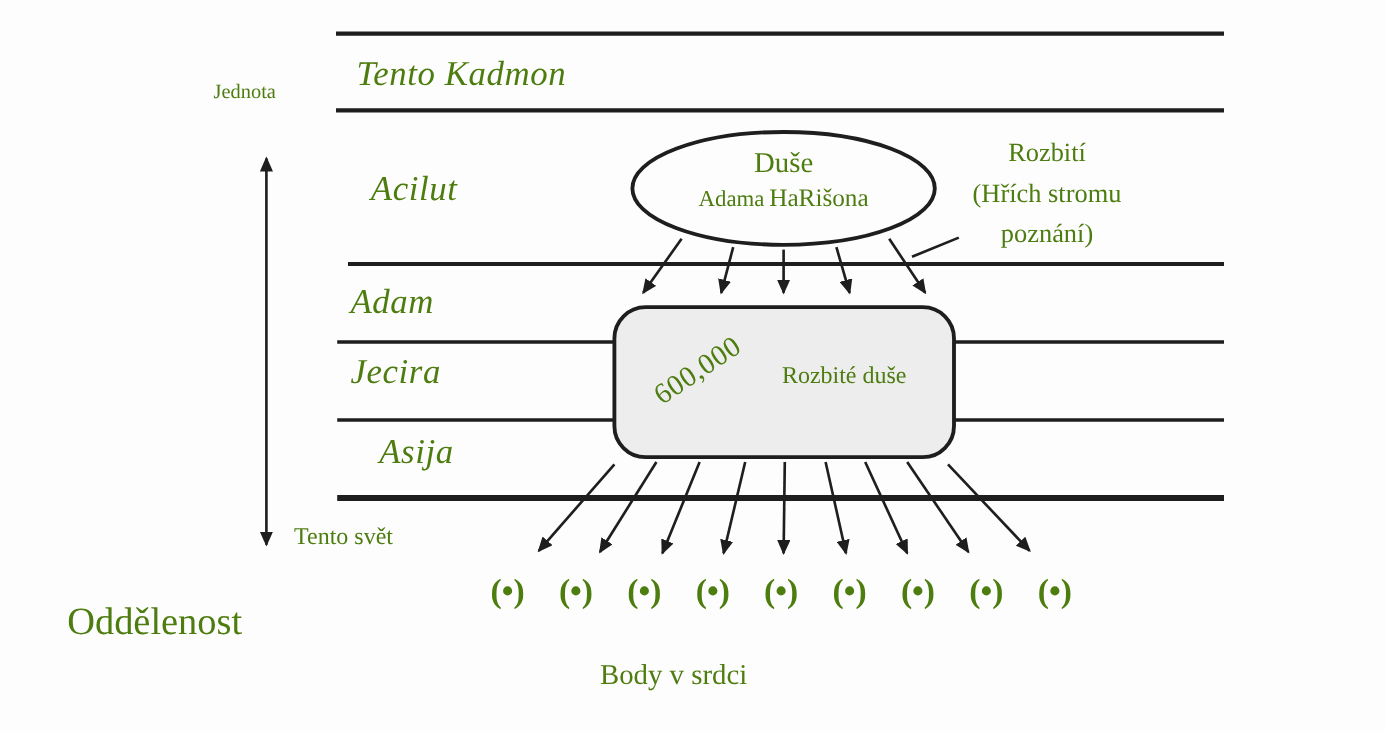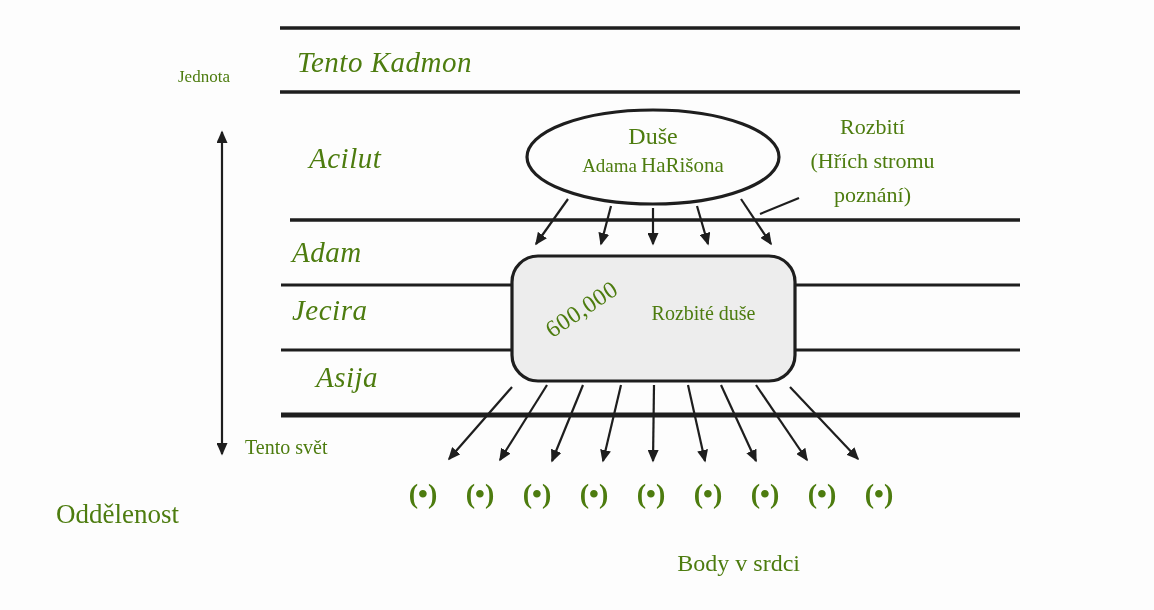--- a/index.html
+++ b/index.html
@@ -15,21 +15,21 @@
   .layer { position: absolute; left: 0; top: 0; }
   .txt { position: absolute; line-height: 1.15; white-space: nowrap; }
   .world { font-style: italic; font-size: 29px; letter-spacing: 0.5px; }
   .lbl-jednota { left: 178px; top: 67px; font-size: 17px; }
   .lbl-adam-kadmon { left: 297px; top: 46px; }
   .lbl-acilut { left: 309px; top: 142px; }
   .lbl-bria { left: 292px; top: 236px; }
   .lbl-jecira { left: 292px; top: 294px; }
   .lbl-asija { left: 292px; top: 361px; margin-left: 24px; }
   .lbl-tento-svet { left: 245px; top: 436px; font-size: 20px; text-align: right; }
-  .lbl-oddelenost { left: 56px; top: 499px; font-size: 27px; text-align: center; }
+  .lbl-oddelenost { left: 56px; top: 499px; font-size: 32px; text-align: center; }
   .ellipse-text {
     left: 543px; top: 121px; width: 220px;
     text-align: center; line-height: 1.3;
   }
   .ellipse-text .line1 { font-size: 24px; }
   .ellipse-text .name-small { font-size: 19px; }
   .ellipse-text .name-large { font-size: 21px; }
   .shattering-note {
     left: 780px; top: 110px; width: 185px;
     text-align: center; font-size: 22px; line-height: 34px;
@@ -40,21 +40,21 @@
     text-align: center; font-size: 24px; letter-spacing: 0.5px;
     transform: rotate(-34deg);
   }
   .lbl-rozbite-duse { left: 646px; top: 302px; width: 115px; text-align: center; font-size: 20px; }
   .points-row {
     position: absolute; left: 407px; top: 478px;
     display: flex; gap: 25px;
     font-size: 28px; font-weight: bold;
   }
   .points-row span { width: 32px; text-align: center; display: inline-block; }
-  .lbl-body-v-srdci { left: 500px; top: 550px; width: 300px; text-align: right; font-size: 24px; }
+  .lbl-body-v-srdci { left: 500px; top: 550px; width: 300px; text-align: left; font-size: 24px; }
 </style>
 </head>
 <body>
 
 <div class="canvas">
 
   <svg class="layer" width="1154" height="610" viewBox="0 0 1154 610">
     <defs>
       <marker id="ah" markerUnits="userSpaceOnUse" markerWidth="13" markerHeight="11" refX="11" refY="5.5" orient="auto-start-reverse">
         <path d="M0,0 L12.5,5.5 L0,11 Z" fill="#1e1e1e"></path>

